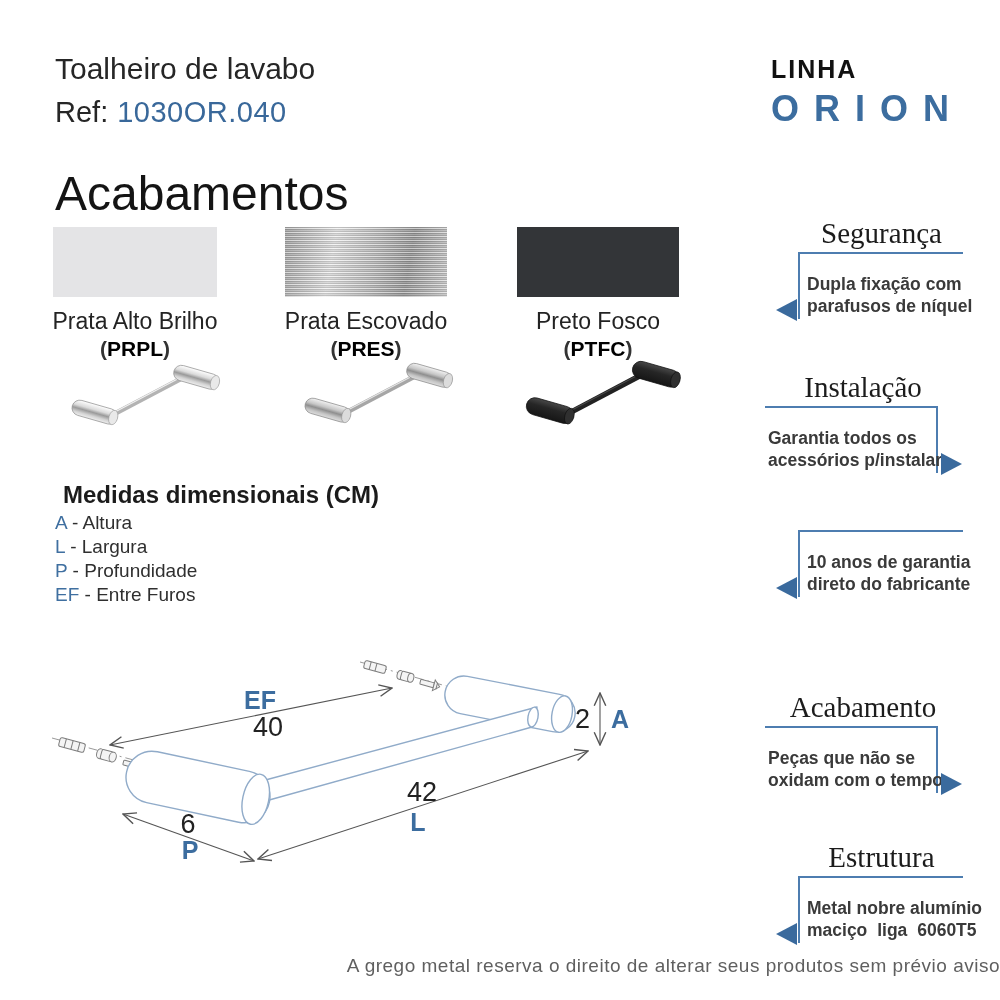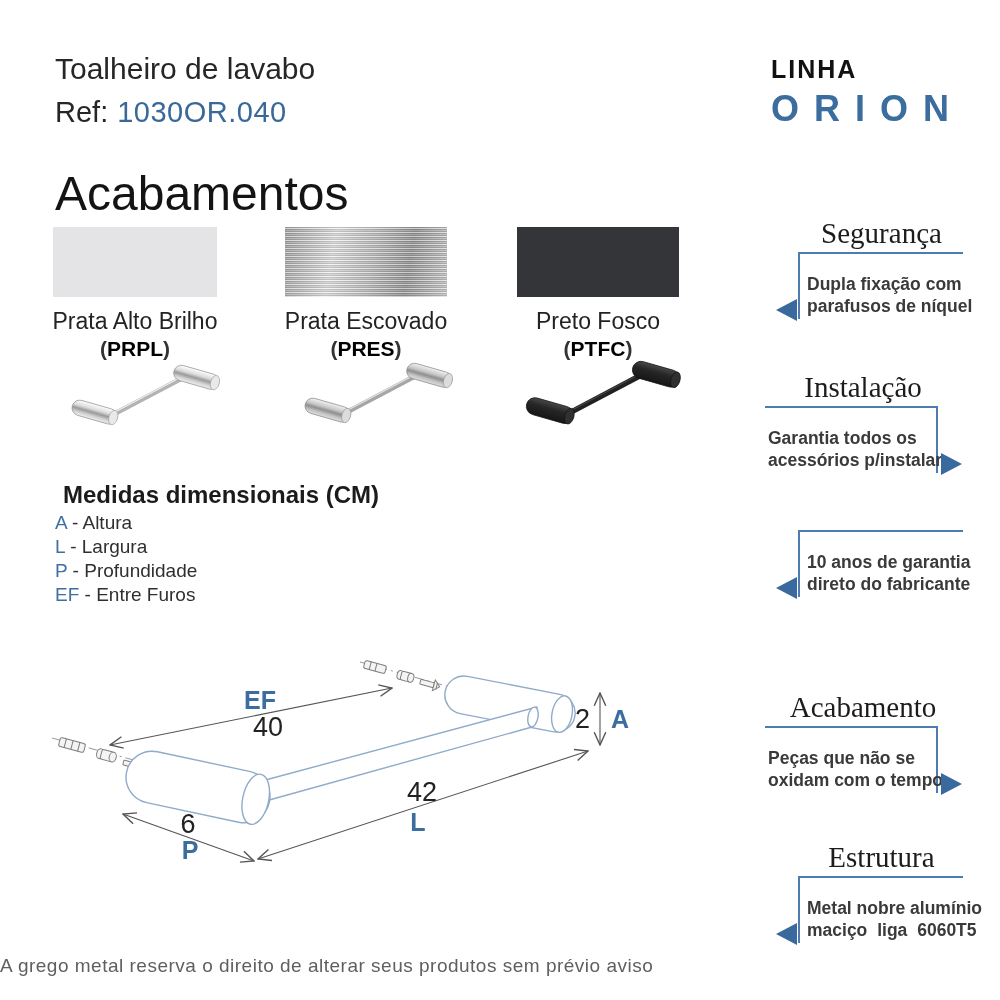--- a/index.html
+++ b/index.html
@@ -44,21 +44,21 @@
   .feat-body { position:relative; border-top:2px solid #4d7db0; padding-top:19px; padding-bottom:2px;font-weight:bold; }
   .feat.left  .feat-body { margin-left:33px; border-left:2px solid #4d7db0; padding-left:7px; width:156px; }
   .feat.right .feat-body { margin-right:24px; border-right:2px solid #4d7db0; padding-left:3px; width:168px; }
   .feat-line { font-size:17.5px; line-height:22px; color:#3a3a3a; white-space:nowrap; }
   .wide-words { word-spacing:5px; }
   .tri { position:absolute; width:0; height:0; }
   .tri-left  { left:-24px; bottom:-2px; border-top:11px solid transparent; border-bottom:11px solid transparent; border-right:21px solid #3a6a9d; }
   .tri-right { right:-26px; bottom:-2px; border-top:11px solid transparent; border-bottom:11px solid transparent; border-left:21px solid #3a6a9d; }
 
   
-  .footer { left:0; top:955px; width:1000px; text-align:left; font-size:19px; color:#5f5f5f; letter-spacing:0.5px; }
+  .footer { left:0; top:955px; width:1000px; text-align:right; font-size:19px; color:#5f5f5f; letter-spacing:0.5px; }
 
   svg { display:block; }
   .dim-num { font-size:27px; fill:#222; font-family:"Liberation Sans",sans-serif; }
   .dim-letter { font-size:25px; font-weight:bold; fill:#3c6d9f; font-family:"Liberation Sans",sans-serif; }
 </style>
 </head>
 <body>
 
 <div class="canvas">
 

